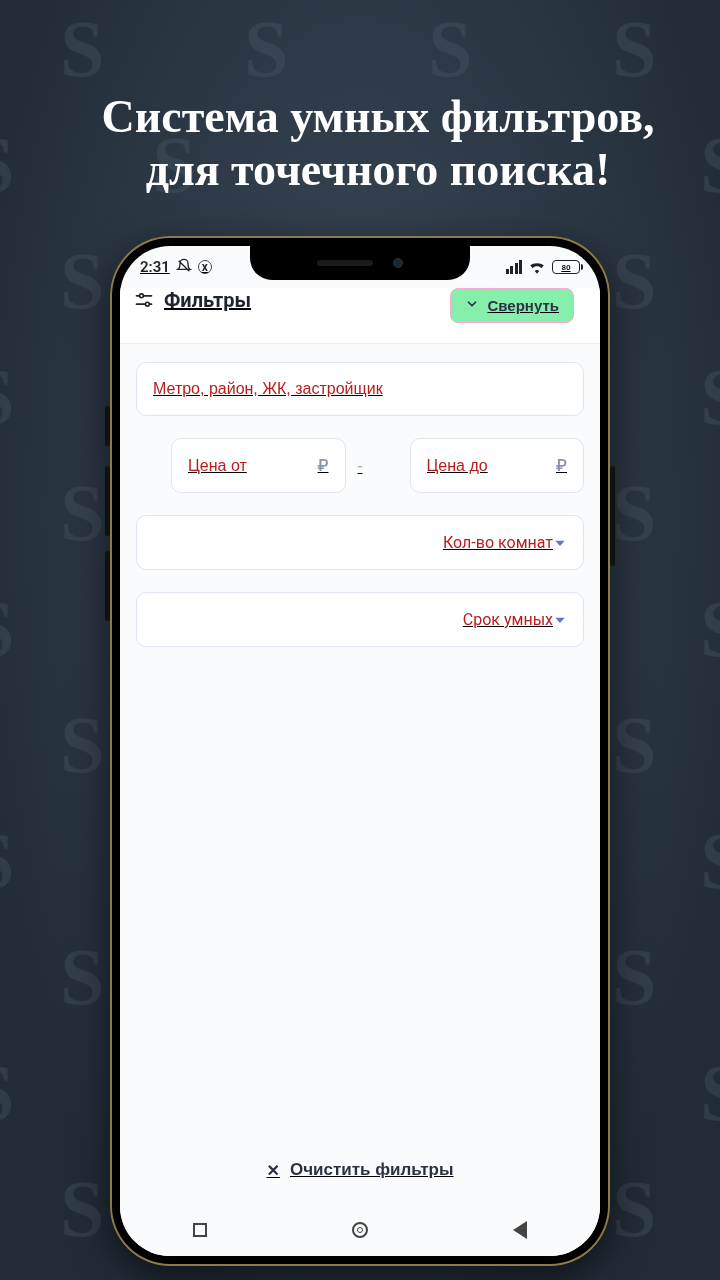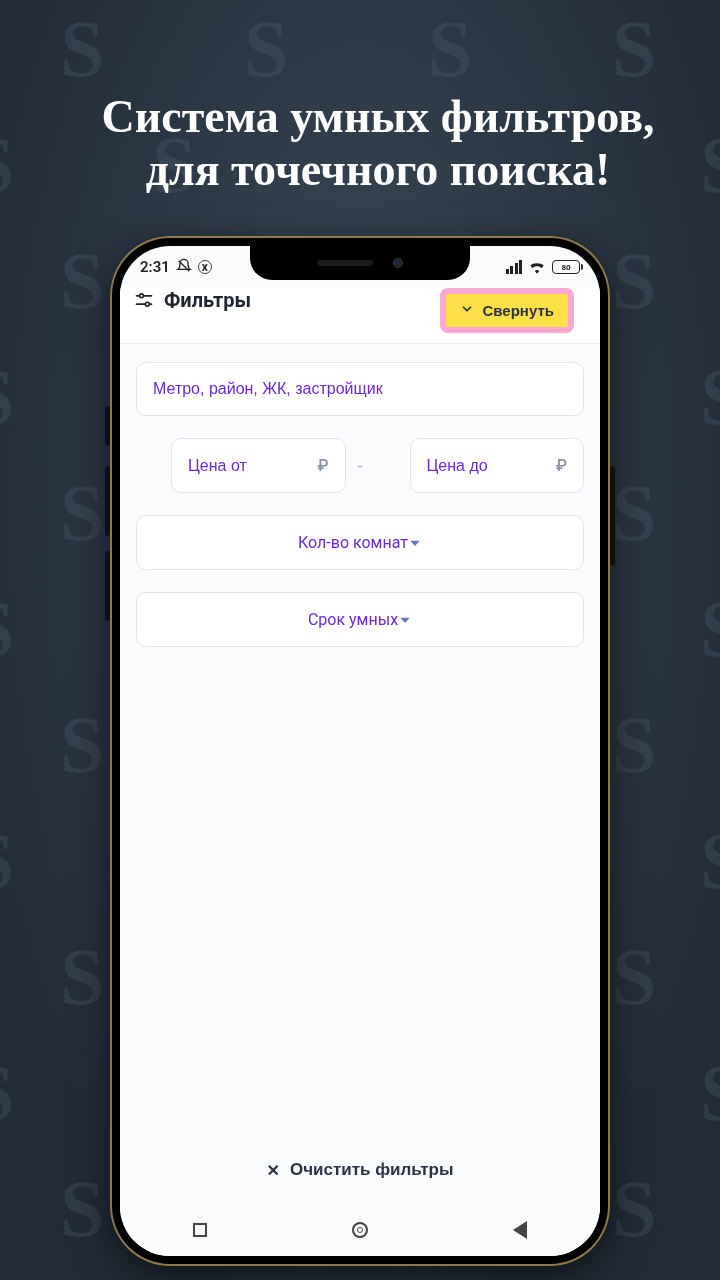--- a/index.html
+++ b/index.html
@@ -31,21 +31,21 @@
   }
   .phone::before, .phone::after { content:""; position:absolute; background:#000; border-radius:3px; }
   
   .sbtn { position:absolute; background:#111; border-radius:3px; }
   .sbtn.l1 { left:-5px; top:170px; width:5px; height:40px; }
   .sbtn.l2 { left:-5px; top:230px; width:5px; height:70px; }
   .sbtn.l3 { left:-5px; top:315px; width:5px; height:70px; }
   .sbtn.r1 { right:-5px; top:230px; width:5px; height:100px; }
   .screen {
     width:100%; height:100%; background:#fafbfd; border-radius:50px; overflow:hidden; position:relative;
-    display:flex; flex-direction:column;
+    display:flex; flex-direction:column;text-decoration:underline;
   }
   .notch {
     position:absolute; top:0; left:50%; transform:translateX(-50%);
     width:220px; height:34px; background:#000; border-radius:0 0 22px 22px; z-index:10;
     display:flex; align-items:center; justify-content:center; gap:20px;
   }
   .notch .spk { width:56px; height:6px; background:#1a1a1a; border-radius:3px; }
   .notch .cam { width:10px; height:10px; background:#1b2635; border-radius:50%; border:1px solid #333; }
   .statusbar {
     height:42px; display:flex; justify-content:space-between; align-items:center;
@@ -63,33 +63,33 @@
   .battery::after { content:""; position:absolute; right:-4px; top:3px; width:2.5px; height:6px; background:#222; border-radius:0 2px 2px 0; }
 
   .app-header {
     height:56px; border-bottom:1px solid #e9ecf2; display:flex; align-items:flex-start; justify-content:space-between;
     padding:0 26px 0 14px; background:#fff;
   }
   .app-header .left { display:flex; align-items:center; gap:10px; font-size:20px; font-weight:700; color:#1f2530; }
   .sliders-icon { width:20px; height:20px; position:relative; }
   .sliders-icon svg { display:block; }
   .collapse-btn {
-    display:flex; align-items:center; gap:8px; border:6px solid #f9a8d4; border-radius:8px;
-    padding:8px 14px; font-size:15px; color:#2b3342; background:#fde047; cursor:pointer; font-weight:600;
+    display:flex; align-items:center; gap:8px; border:1px solid #f9a8d4; border-radius:8px;
+    padding:8px 14px; font-size:15px; color:#2b3342; background:#86efac; cursor:pointer; font-weight:600;
   }
   .collapse-btn .chev { font-size:13px; }
 
   .content { flex:1; padding:18px 16px 0 16px; background:#fafbfd; overflow:hidden; }
   .field {
     width:100%; border:1px solid #dfe4ee; border-radius:10px; background:#fff;
-    padding:17px 16px; font-size:16px; color:#2b3342; display:flex; align-items:center; justify-content:center;
+    padding:17px 16px; font-size:16px; color:#2b3342; display:flex; align-items:center; justify-content:flex-end;
     margin-bottom:22px;
   }
   .field input { border:none; outline:none; font-size:16px; width:100%; color:#2b3342; background:transparent; }
-  .field input::placeholder, .field .ph { color:#6d28d9; }
+  .field input::placeholder, .field .ph { color:#b91c1c; }
   .price-row { display:flex; gap:12px; align-items:center; margin-bottom:22px; }
   .price-row .field { margin-bottom:0; flex:1;margin-left:35px; }
   .price-row .dash { color:#aab2c2; font-size:18px; }
   .ruble { color:#8a94a8; font-size:16px; font-weight:500; }
   .caret { color:#5c6bc0; }
   .caret svg { display:block; }
 
   .footer { padding:14px 16px 10px 16px; background:#fafbfd; }
   .btn-primary {
     width:100%; background:#4fb14a; color:#fff; border:none; border-radius:8px;

